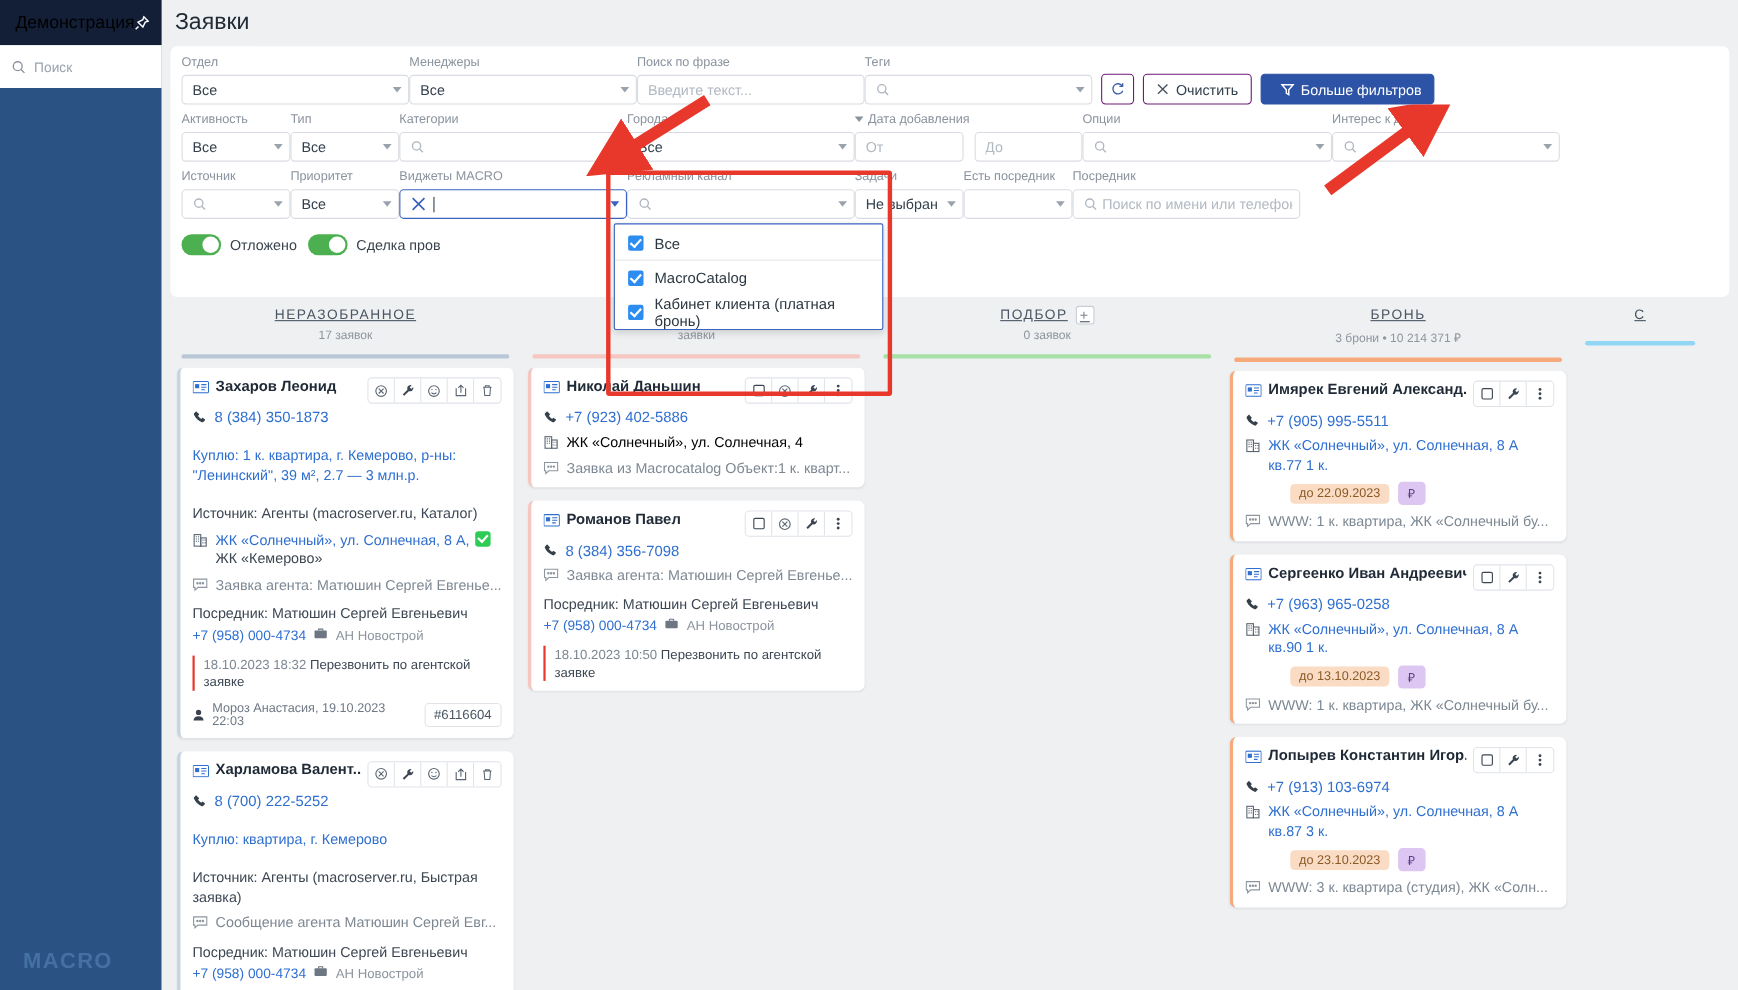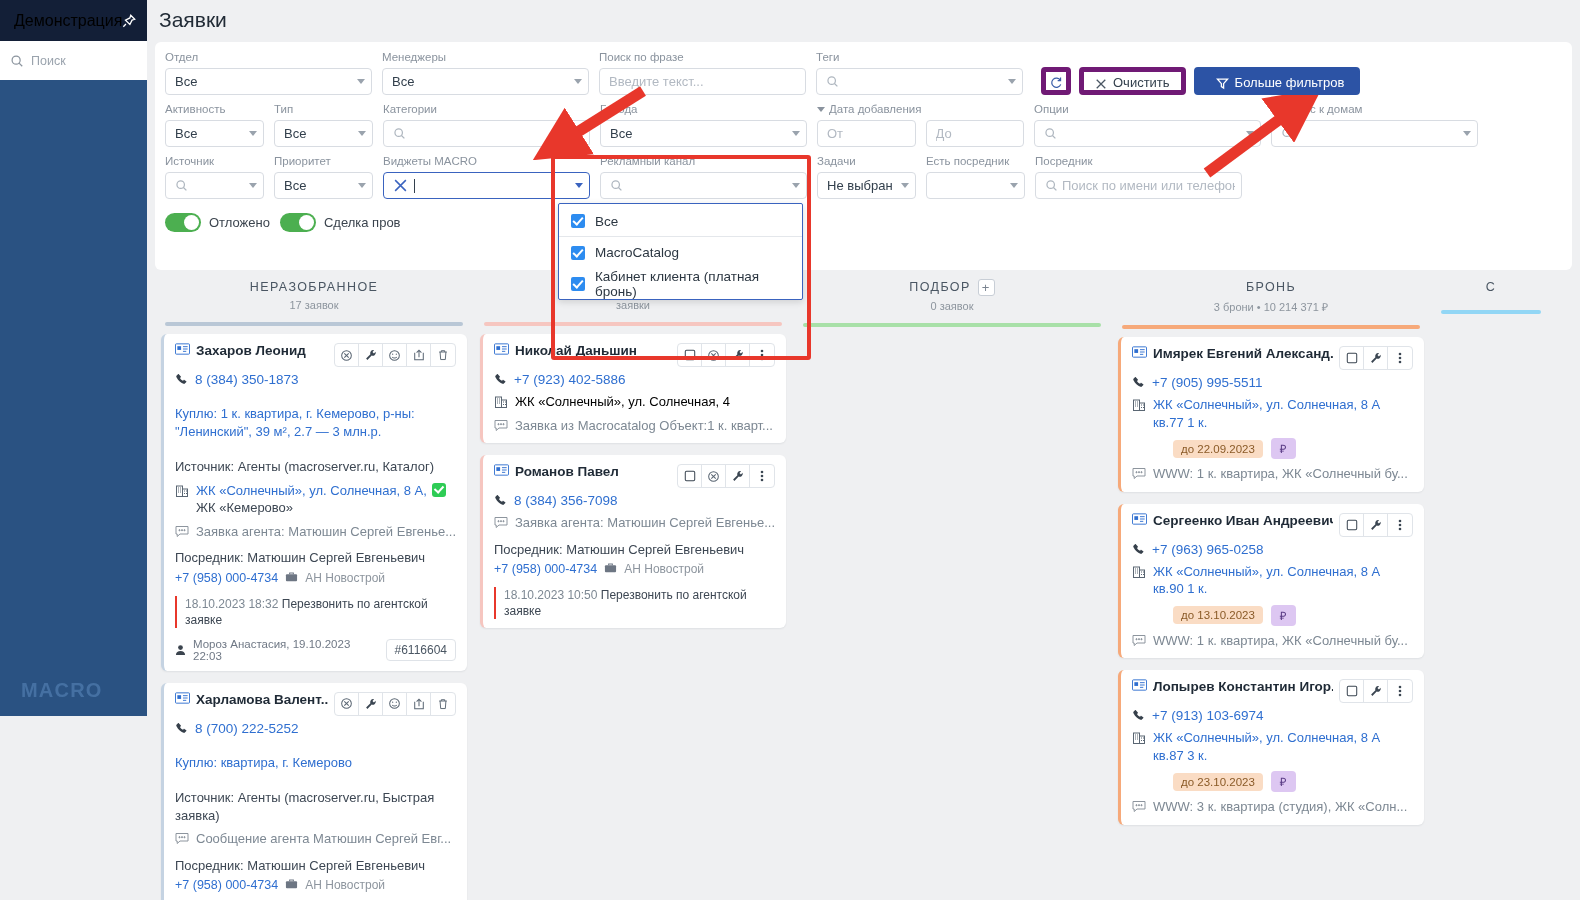--- a/index.html
+++ b/index.html
@@ -5,21 +5,21 @@
   * { box-sizing: border-box; margin: 0; padding: 0; }
   html, body {
     width: 1580px; height: 900px;
     overflow: hidden;
     font-family: "Liberation Sans", sans-serif;
     background: #eff0f2;
   }
   .app { position: relative; width: 1580px; height: 900px; display: flex; }
 
   
-  .sidebar { width: 147px; height: 716px; background: #2a5282; position: relative; flex: 0 0 147px; }
+  .sidebar { width: 147px; height: 900px; background: #2a5282; position: relative; flex: 0 0 147px; }
   .sb-top {
     height: 41px; background: #131f37; display: flex; align-items: center;
     justify-content: space-between; padding: 0 14px 0 14px;
   }
   .pin-icon { width: 16px; height: 16px; color: #fff; display: flex; align-items: center; justify-content: center; }
   .sb-search {
     height: 39px; background: #ffffff; display: flex; align-items: center; gap: 7px; padding: 0 10px;
   }
   .sb-search .mag { width: 14px; height: 14px; flex: 0 0 14px; color: #7b8794; }
   .sb-search-label { color: #9aa3ad; font-size: 12.5px; }
@@ -30,21 +30,21 @@
 
   
   .main { flex: 1; height: 900px; position: relative; background: #eff0f2; overflow: hidden; }
   .page-title { font-size: 21px; color: #212b36; padding: 8px 0 10px 12px; font-weight: 400; }
 
   
   .filters {
     margin: 0 8px 0 8px; background: #fff; border-radius: 6px; padding: 8px 10px 10px 10px;
     position: relative; height: 228px;
   }
-  .frow { display: flex; align-items: flex-end; gap: 10px; }
+  .frow { display: flex; align-items: flex-end; }
   .fgroup { display: flex; flex-direction: column; }
   .flabel { font-size: 11.5px; color: #8a939e; margin-bottom: 3px; height: 15px; line-height: 15px; white-space: nowrap; }
   .flabel.caret::before {
     content: ""; display: inline-block; width: 0; height: 0; margin-right: 4px; vertical-align: 1px;
     border-left: 4px solid transparent; border-right: 4px solid transparent; border-top: 5px solid #8a939e;
   }
   .fctl {
     height: 27px; border: 1px solid #d8dce2; border-radius: 4px; background: #fff;
     display: flex; align-items: center; padding: 0 6px 0 9px; font-size: 13px; color: #33404d;
   }
@@ -52,22 +52,22 @@
   .fctl .ph { color: #b2b9c2; }
   .fctl .mini-mag { width: 13px; height: 13px; color: #aeb6bf; flex: 0 0 13px; margin-right: 4px; }
   .caret-dn {
     width: 0; height: 0; margin-left: 6px;
     border-left: 4.5px solid transparent; border-right: 4.5px solid transparent; border-top: 5px solid #9aa3ad;
   }
   .fctl.focused { border: 1.6px solid #3a63bf; }
   .fctl.focused .caret-dn { border-top-color: #3a63bf; }
 
   .btn {
-    height: 28px; border: 5px solid #701a75; border-radius: 4px; background: #fff;
-    display: inline-flex; align-items: flex-end; gap: 6px; padding: 0 11px; font-size: 13px;
+    height: 28px; border: 1px solid #701a75; border-radius: 4px; background: #fff;
+    display: inline-flex; align-items: center; gap: 6px; padding: 0 11px; font-size: 13px;
     color: #33404d; cursor: pointer; white-space: nowrap;
   }
   .btn.icononly { width: 30px; padding: 0; justify-content: center; }
   .btn.primary { background: #2c53a5; border-color: #2c53a5; color: #fff; padding-left: 17px; }
   .btn svg { display: block; }
 
   
   .toggles { display: flex; align-items: center; gap: 10px; margin-top: 14px; }
   .tg { display: flex; align-items: center; gap: 8px; }
   .switch { width: 36px; height: 19px; border-radius: 10px; background: #4caf50; position: relative; }
@@ -93,40 +93,40 @@
     position: absolute; left: 404px; top: 155px; width: 260px; height: 205px;
     border: 4px solid #e8372b; border-radius: 3px; z-index: 45; pointer-events: none;
   }
   .arrow { position: absolute; z-index: 46; pointer-events: none; }
 
   
   .board { position: absolute; left: 0; right: 0; top: 271px; bottom: 0; overflow: hidden; }
   .cols { display: flex; padding: 0 8px; height: 100%; }
   .col { width: 318px; flex: 0 0 318px; margin-right: 1px; display: flex; flex-direction: column; }
   .col-head { text-align: center; padding: 6px 0 5px 0; }
-  .col-title { font-size: 12.5px; color: #4a5663; letter-spacing: 1.4px; display: inline-flex; align-items: center; gap: 7px; }
+  .col-title { font-size: 12.5px; color: #4a5663; letter-spacing: 1.4px; display: inline-flex; align-items: center; gap: 7px; text-decoration: underline; }
   .plusbtn {
     width: 17px; height: 17px; border: 1px solid #c8ced6; border-radius: 3px; background: #fff;
     display: inline-flex; align-items: center; justify-content: center; color: #7a8390; font-size: 13px; line-height: 1;
   }
   .col-sub { font-size: 11px; color: #8d959e; margin-top: 4px; }
   .col-bar { height: 4px; border-radius: 2px; margin: 6px 10px 8px 10px; }
   .col-body { flex: 1; overflow: hidden; padding: 0 6px; }
 
   
   .card {
     background: #fff; border-radius: 6px; margin-bottom: 12px; padding: 9px 11px 9px 11px;
     border-left: 3px solid transparent; box-shadow: 0 1px 2px rgba(20,30,45,.07);
     position: relative;
   }
   .card.unsorted { border-left-color: #c5d3e2; }
   .card.check { border-left-color: #f6c6c0; }
   .card.bron { border-left-color: #f6a97a; }
   .c-top { display: flex; align-items: flex-start; justify-content: space-between; gap: 6px; }
-  .c-name { font-size: 13.5px; color: #1f2a36; font-weight: bold; display: flex; align-items: flex-start; gap: 6px;
+  .c-name { font-size: 13.5px; color: #1f2a36; font-weight: bold; display: flex; align-items: flex-end; gap: 6px;
             white-space: nowrap; overflow: hidden; text-overflow: ellipsis; }
   .vcard-icon { flex: 0 0 15px; width: 15px; height: 12px; }
   .c-actions { display: flex; border: 1px solid #e0e4e9; border-radius: 4px; overflow: hidden; flex: 0 0 auto; background: #fff; }
   .c-actions .ab {
     width: 24px; height: 22px; display: flex; align-items: center; justify-content: center;
     border-right: 1px solid #e0e4e9; color: #5a6673;
   }
   .c-actions .ab:last-child { border-right: none; }
   .c-phone { font-size: 13.5px; color: #2f6fd0; display: flex; align-items: center; gap: 7px; margin-top: 5px; }
   .c-phone .ph-ic { width: 13px; height: 13px; color: #36404b; flex: 0 0 13px; }

